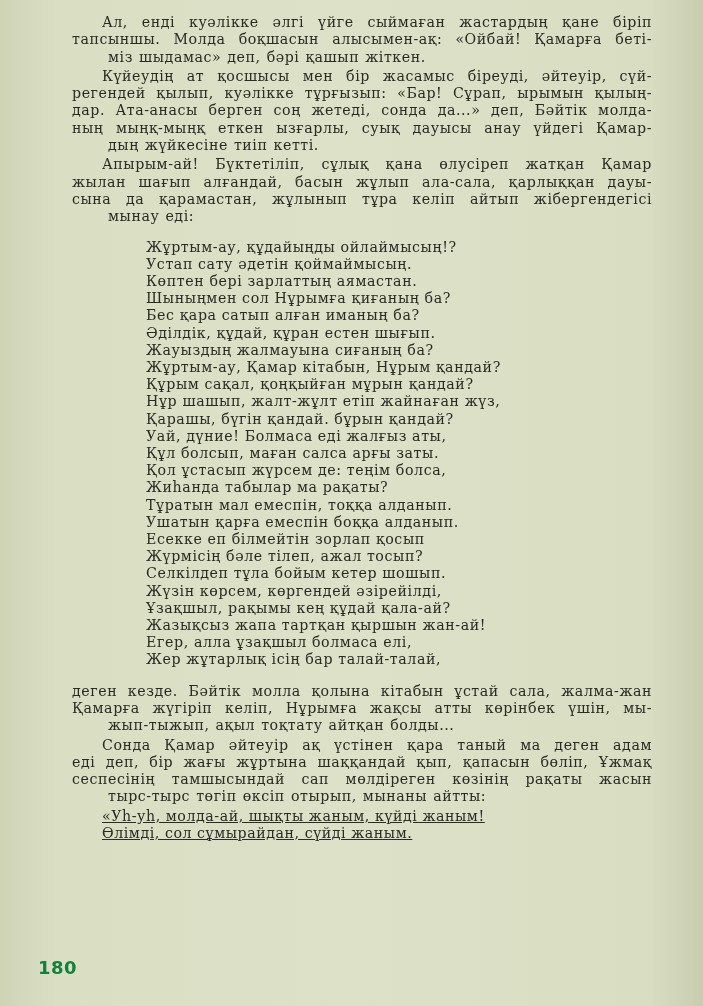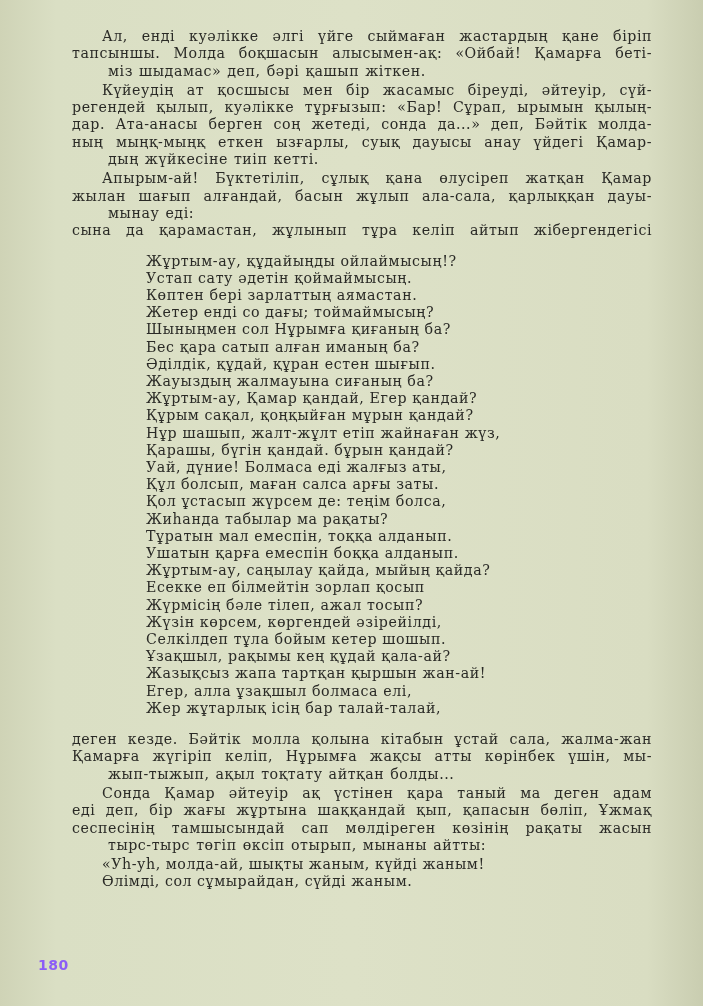--- a/index.html
+++ b/index.html
@@ -12,21 +12,21 @@
       background: #d8dcc0;
       background: linear-gradient(90deg, #cfd3b6 0%, #dadfc4 8%, #dde1c7 50%, #d9ddc2 92%, #c9cdb0 100%);
       position: relative;
       overflow: hidden;
       font-family: "DejaVu Serif", "Liberation Serif", serif;
       color: #2a2a26;
     }
     .page {
       position: absolute;
       left: 72px;
-      top: 28px;
+      top: 14px;
       width: 580px;
     }
     .prose p {
       margin: 0;
       font-size: 14.2px;
       line-height: 17.3px;
       text-align: justify;
       text-indent: 30px;
       letter-spacing: 0.55px;
       word-spacing: 1px;
@@ -55,34 +55,35 @@
     }
     .poem .verse {
       display: block;
       white-space: nowrap;
     }
     .quote {
       margin: 2px 0 0 30px;
       font-size: 14.2px;
       line-height: 17.3px;
       letter-spacing: 0.55px;
+      text-decoration: underline;
     }
     .quote .verse {
       display: block;
       white-space: nowrap;
     }
     .page-number {
       position: absolute;
       left: 38px;
       top: 957px;
       font-family: "DejaVu Sans", "Liberation Sans", sans-serif;
-      font-size: 14px;
+      font-size: 18px;
       font-weight: bold;
       letter-spacing: 0.5px;
-      color: #8b5cf6;
+      color: #15803d;
     }
     .para-block .line:first-child {
       padding-left: 30px;
     }
   </style>
 </head>
 <body>
 
 <div class="page">
   <div class="prose">
@@ -94,49 +95,47 @@
     <p class="noindent para-block">
       <span class="line">Күйеудің ат қосшысы мен бір жасамыс  біреуді, әйтеуір, сүй-</span>
       <span class="line">регендей қылып, куәлікке тұрғызып: «Бар! Сұрап, ырымын қылың-</span>
       <span class="line">дар. Ата-анасы берген соң жетеді, сонда да...» деп, Бәйтік  молда-</span>
       <span class="line">ның мыңқ-мыңқ еткен ызғарлы, суық дауысы анау үйдегі Қамар-</span>
       <span class="line last">дың жүйкесіне тиіп кетті.</span>
     </p>
     <p class="noindent para-block">
       <span class="line">Апырым-ай! Бүктетіліп, сұлық қана  өлусіреп жатқан  Қамар</span>
       <span class="line">жылан шағып алғандай, басын жұлып ала-сала, қарлыққан дауы-</span>
+      <span class="line">сына да қарамастан, жұлынып  тұра келіп айтып  жібергендегісі</span>
       <span class="line last">мынау еді:</span>
-      <span class="line">сына да қарамастан, жұлынып  тұра келіп айтып  жібергендегісі</span>
     </p>
   </div>
 
   <div class="poem">
     <span class="verse">Жұртым-ау, құдайыңды ойлаймысың!?</span>
     <span class="verse">Устап сату әдетін қоймаймысың.</span>
     <span class="verse">Көптен бері зарлаттың аямастан.</span>
-    <span class="verse">Жетер енді со дағы; тоймаймысың?</span>
     <span class="verse">Шыныңмен сол Нұрымға қиғаның ба?</span>
     <span class="verse">Бес қара сатып алған иманың ба?</span>
     <span class="verse">Әділдік, құдай, құран естен шығып.</span>
     <span class="verse">Жауыздың жалмауына сиғаның ба?</span>
-    <span class="verse">Жұртым-ау, Қамар қандай, Егер қандай?</span>
+    <span class="verse">Жұртым-ау, Қамар кітабын, Нұрым қандай?</span>
     <span class="verse">Құрым сақал, қоңқыйған мұрын қандай?</span>
     <span class="verse">Нұр шашып, жалт-жұлт етіп жайнаған жүз,</span>
     <span class="verse">Қарашы, бүгін қандай. бұрын қандай?</span>
     <span class="verse">Уай, дүние! Болмаса еді жалғыз аты,</span>
     <span class="verse">Құл болсып, маған салса арғы заты.</span>
     <span class="verse">Қол ұстасып жүрсем де: теңім болса,</span>
     <span class="verse">Жиһанда табылар ма рақаты?</span>
     <span class="verse">Тұратын мал емеспін, тоққа алданып.</span>
     <span class="verse">Ушатын қарға емеспін боққа алданып.</span>
-    <span class="verse">Жұртым-ау, саңылау қайда, мыйың қайда?</span>
     <span class="verse">Есекке еп білмейтін зорлап қосып</span>
     <span class="verse">Жүрмісің бәле тілеп, ажал тосып?</span>
+    <span class="verse">Селкілдеп тұла бойым кетер шошып.</span>
     <span class="verse">Жүзін көрсем, көргендей әзірейілді,</span>
-    <span class="verse">Селкілдеп тұла бойым кетер шошып.</span>
     <span class="verse">Ұзақшыл, рақымы кең құдай қала-ай?</span>
     <span class="verse">Жазықсыз жапа тартқан қыршын жан-ай!</span>
     <span class="verse">Егер, алла ұзақшыл болмаса елі,</span>
     <span class="verse">Жер жұтарлық ісің бар талай-талай,</span>
   </div>
 
   <div class="prose">
     <p class="noindent">
       <span class="line">деген кезде. Бәйтік молла қолына кітабын ұстай сала, жалма-жан</span>
       <span class="line">Қамарға жүгіріп келіп, Нұрымға жақсы атты көрінбек  үшін, мы-</span>

